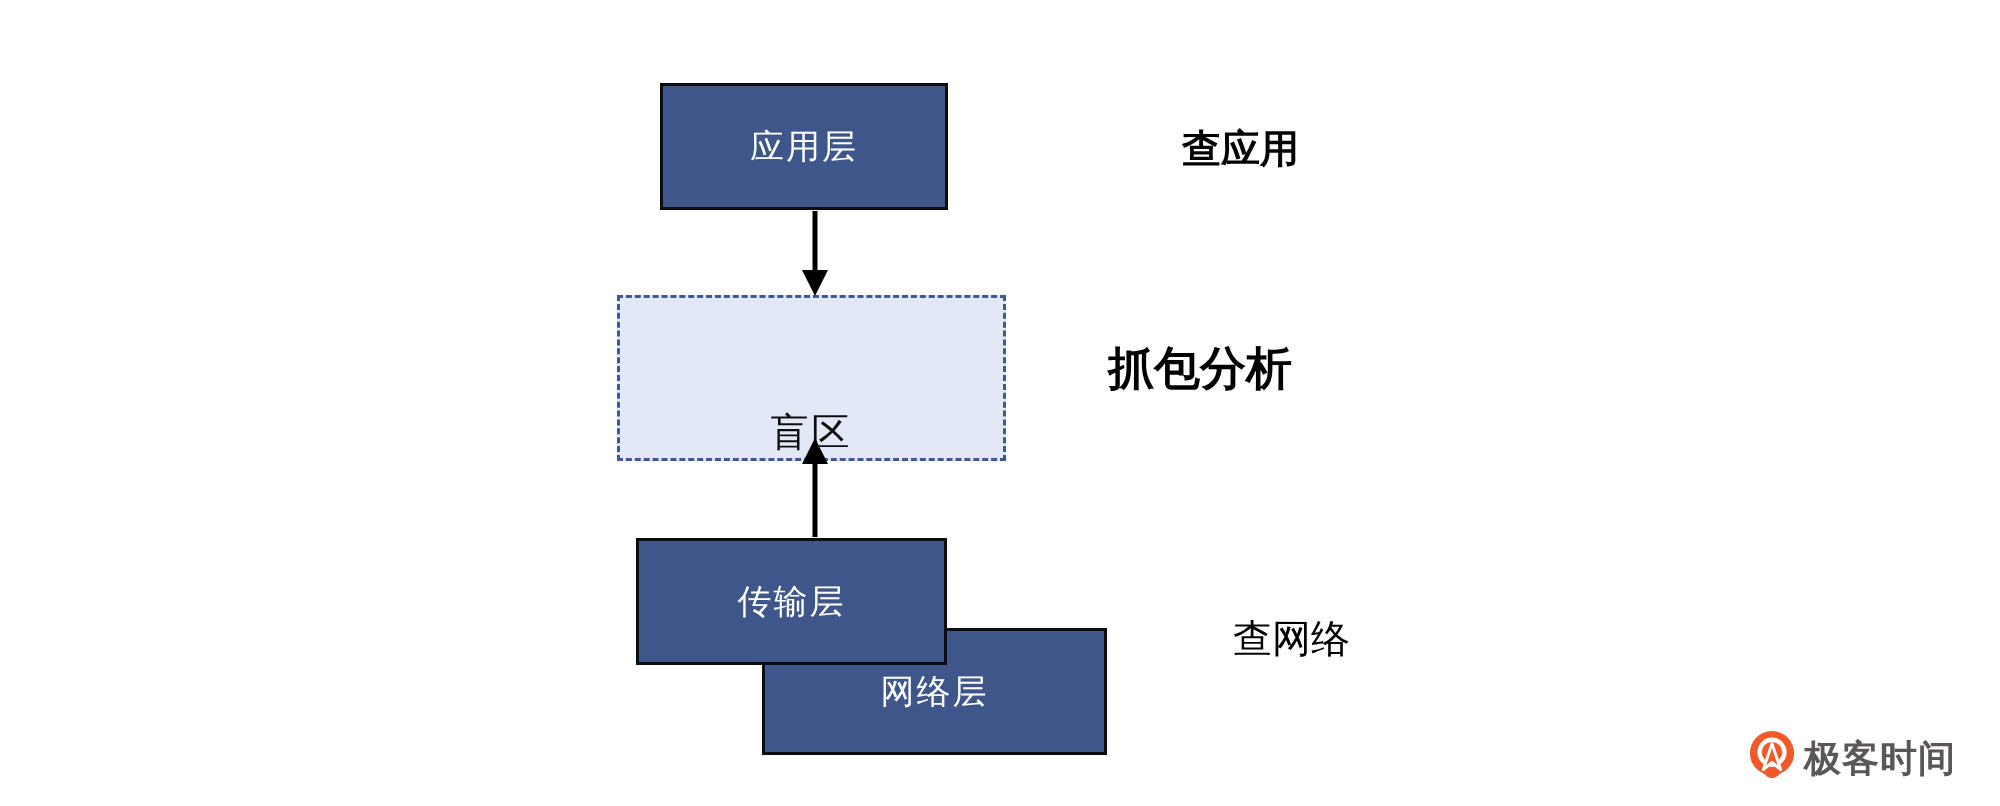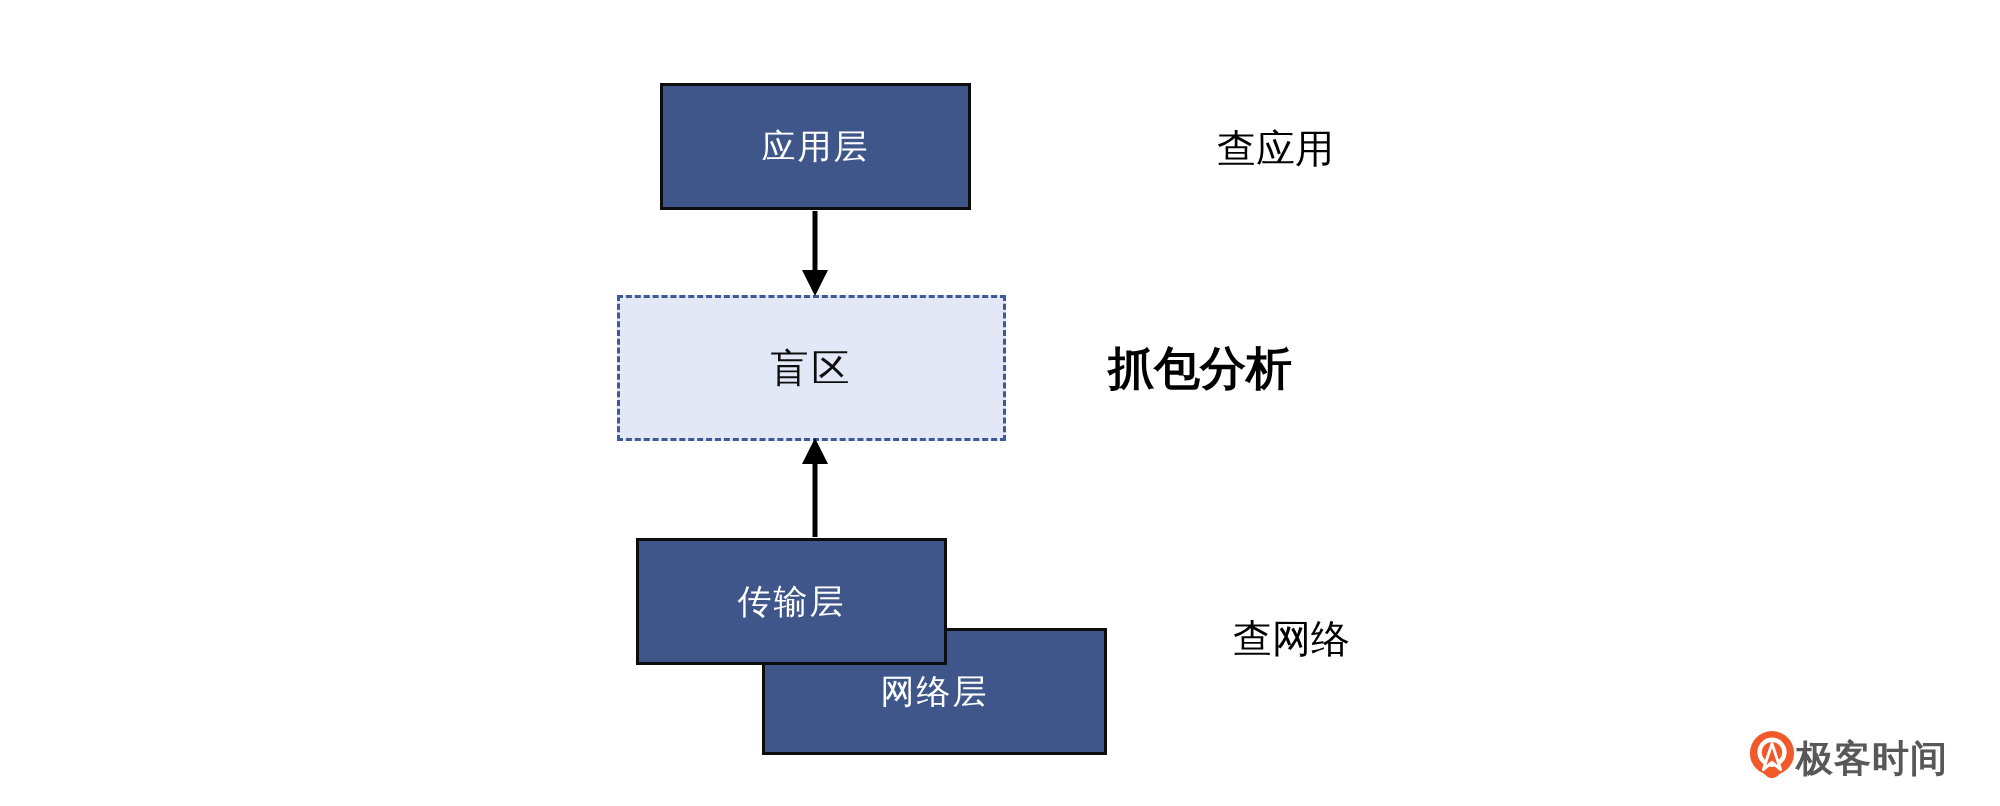--- a/index.html
+++ b/index.html
@@ -21,53 +21,54 @@
   .layer-box{
     position:absolute;
     background:var(--solid-fill);
     border:3px solid var(--solid-border);
     display:flex;align-items:center;justify-content:center;
     color:var(--box-text);
     font-size:34px;
     font-weight:300;
     letter-spacing:2px;
   }
-  .box-app{left:660px;top:83px;width:311px;height:127px;z-index:3;}
+  .box-app{left:660px;top:83px;width:288px;height:127px;z-index:3;}
   .box-transport{left:636px;top:538px;width:311px;height:127px;z-index:3;}
   .box-network{left:762px;top:628px;width:345px;height:127px;z-index:2;}
 
   .blind-box{
-    position:absolute;left:617px;top:295px;width:389px;height:146px;
+    position:absolute;left:617px;top:295px;width:389px;height:166px;
     background:var(--blind-fill);
     border:3px dashed var(--blind-border);
-    display:flex;align-items:center;justify-content:center;
+    display:flex;align-items:flex-end;justify-content:center;
     color:#0D0D0D;
     font-size:38px;
     letter-spacing:3px;
     z-index:2;
   }
 
   .arrows{position:absolute;left:0;top:0;width:2000px;height:806px;z-index:4;pointer-events:none;}
 
   .side-label{
     position:absolute;
     color:var(--label-color);
     white-space:nowrap;
     z-index:5;
   }
-  .label-app{left:1217px;top:122px;font-size:39px;font-weight:400;}
+  .label-app{left:1182px;top:122px;font-size:39px;font-weight:700;}
   .label-capture{left:1108px;top:338px;font-size:46px;font-weight:700;}
   .label-net{left:1205px;top:612px;font-size:39px;font-weight:400;margin-left:28px;}
 
   .logo{
     position:absolute;left:1748px;top:729px;height:58px;
     display:flex;align-items:center;z-index:5;
   }
   .logo-icon{width:48px;height:56px;display:block;}
   .logo-text{
+    margin-left:8px;
     color:var(--logo-text);
     font-size:37px;
     font-weight:600;
     letter-spacing:1px;
     line-height:1;
   }
 </style>
 </head>
 <body>
 

